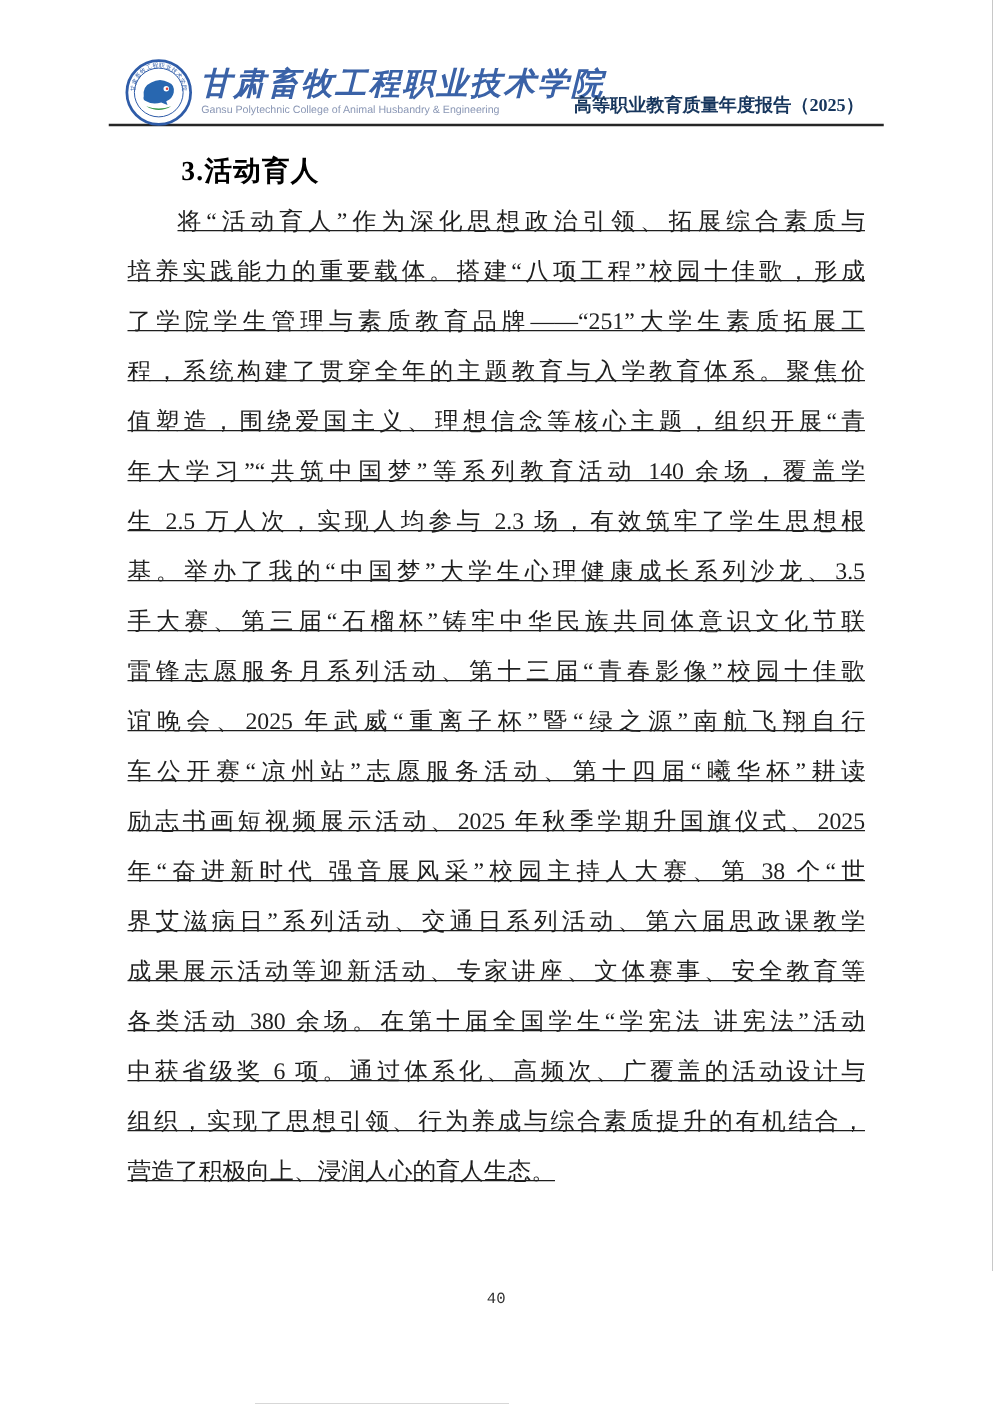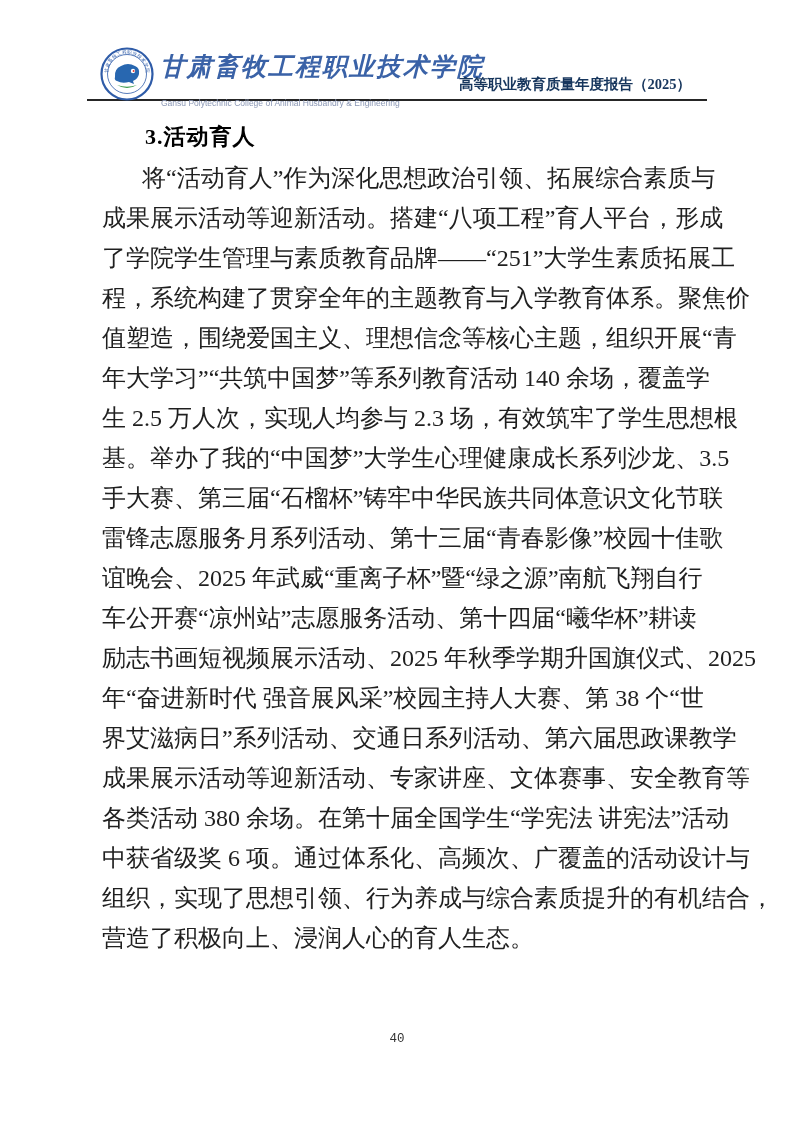--- a/index.html
+++ b/index.html
@@ -34,46 +34,46 @@
     letter-spacing:2px;
     font-style:italic;
     white-space:nowrap;
   }
   .brand-en{
     position:absolute;left:74px;top:82px;
     font-size:8.5px;
     color:#8a97b5;
     font-family:"Liberation Sans","DejaVu Sans",sans-serif;
     white-space:nowrap;
-    margin-top:16px;
   }
   .report-title{
     position:absolute;right:16px;bottom:5px;
     font-size:14.5px;font-weight:bold;
     color:var(--header-text);
     white-space:nowrap;
   }
   
   .section-title{
     position:absolute;left:145px;top:122px;
     font-size:22px;font-weight:bold;
     color:#000;
     letter-spacing:1px;
   }
   .body-paragraph{
     position:absolute;left:102px;top:158px;width:590px;
     color:var(--body-text);
   }
   .text-line{
     height:40px;line-height:40px;
-    font-size:24px;
+    font-size:19px;
     text-align:justify;
     text-align-last:justify;
     text-justify:inter-character;
     white-space:nowrap;
+    text-decoration:underline;
   }
   .text-line.indent{padding-left:40px;}
   .text-line.last{
     text-align:center;text-align-last:left;
   }
   
   .page-number{
     position:absolute;left:0;top:1032px;width:100%;
     text-align:center;
     font-size:12.5px;color:#333;font-family:Liberation Mono, monospace;
@@ -104,21 +104,21 @@
 
     <div class="brand-en">Gansu Polytechnic College of Animal Husbandry &amp; Engineering</div>
 
     <div class="report-title">高等职业教育质量年度报告（2025）</div>
   </div>
 
   <div class="section-title">3.活动育人</div>
 
   <div class="body-paragraph">
       <div class="text-line indent">将“活动育人”作为深化思想政治引领、拓展综合素质与</div>
-      <div class="text-line">成果展示活动等迎新活动。搭建“八项工程”育人平台，形成</div>
+      <div class="text-line">培养实践能力的重要载体。搭建“八项工程”校园十佳歌，形成</div>
       <div class="text-line">了学院学生管理与素质教育品牌——“251”大学生素质拓展工</div>
       <div class="text-line">程，系统构建了贯穿全年的主题教育与入学教育体系。聚焦价</div>
       <div class="text-line">值塑造，围绕爱国主义、理想信念等核心主题，组织开展“青</div>
       <div class="text-line">年大学习”“共筑中国梦”等系列教育活动 140 余场，覆盖学</div>
       <div class="text-line">生 2.5 万人次，实现人均参与 2.3 场，有效筑牢了学生思想根</div>
       <div class="text-line">基。举办了我的“中国梦”大学生心理健康成长系列沙龙、3.5</div>
       <div class="text-line">手大赛、第三届“石榴杯”铸牢中华民族共同体意识文化节联</div>
       <div class="text-line">雷锋志愿服务月系列活动、第十三届“青春影像”校园十佳歌</div>
       <div class="text-line">谊晚会、2025 年武威“重离子杯”暨“绿之源”南航飞翔自行</div>
       <div class="text-line">车公开赛“凉州站”志愿服务活动、第十四届“曦华杯”耕读</div>

